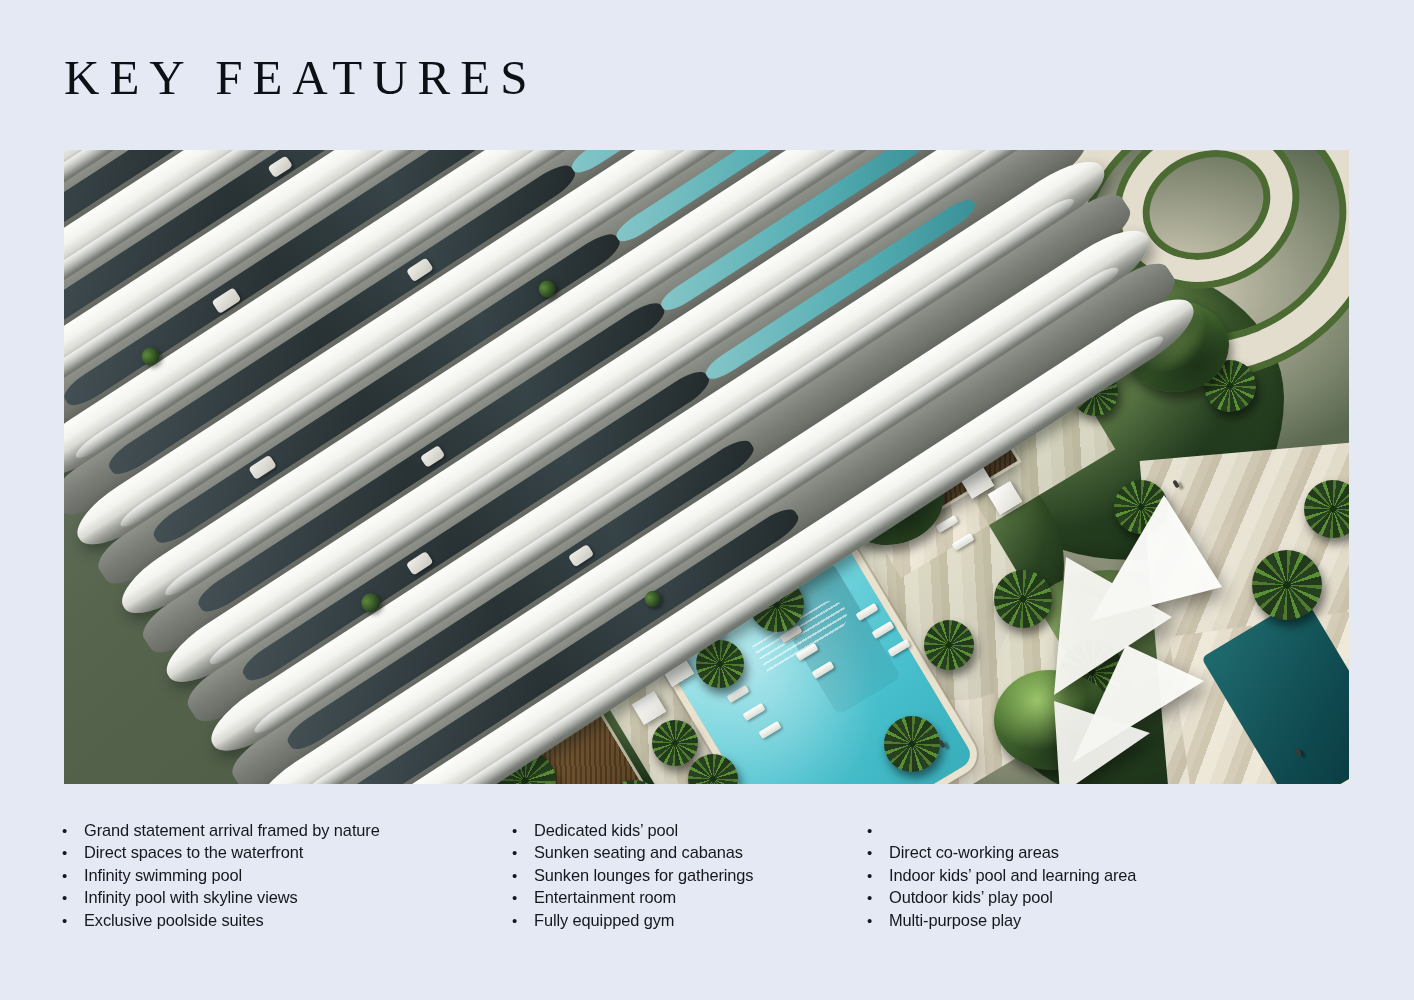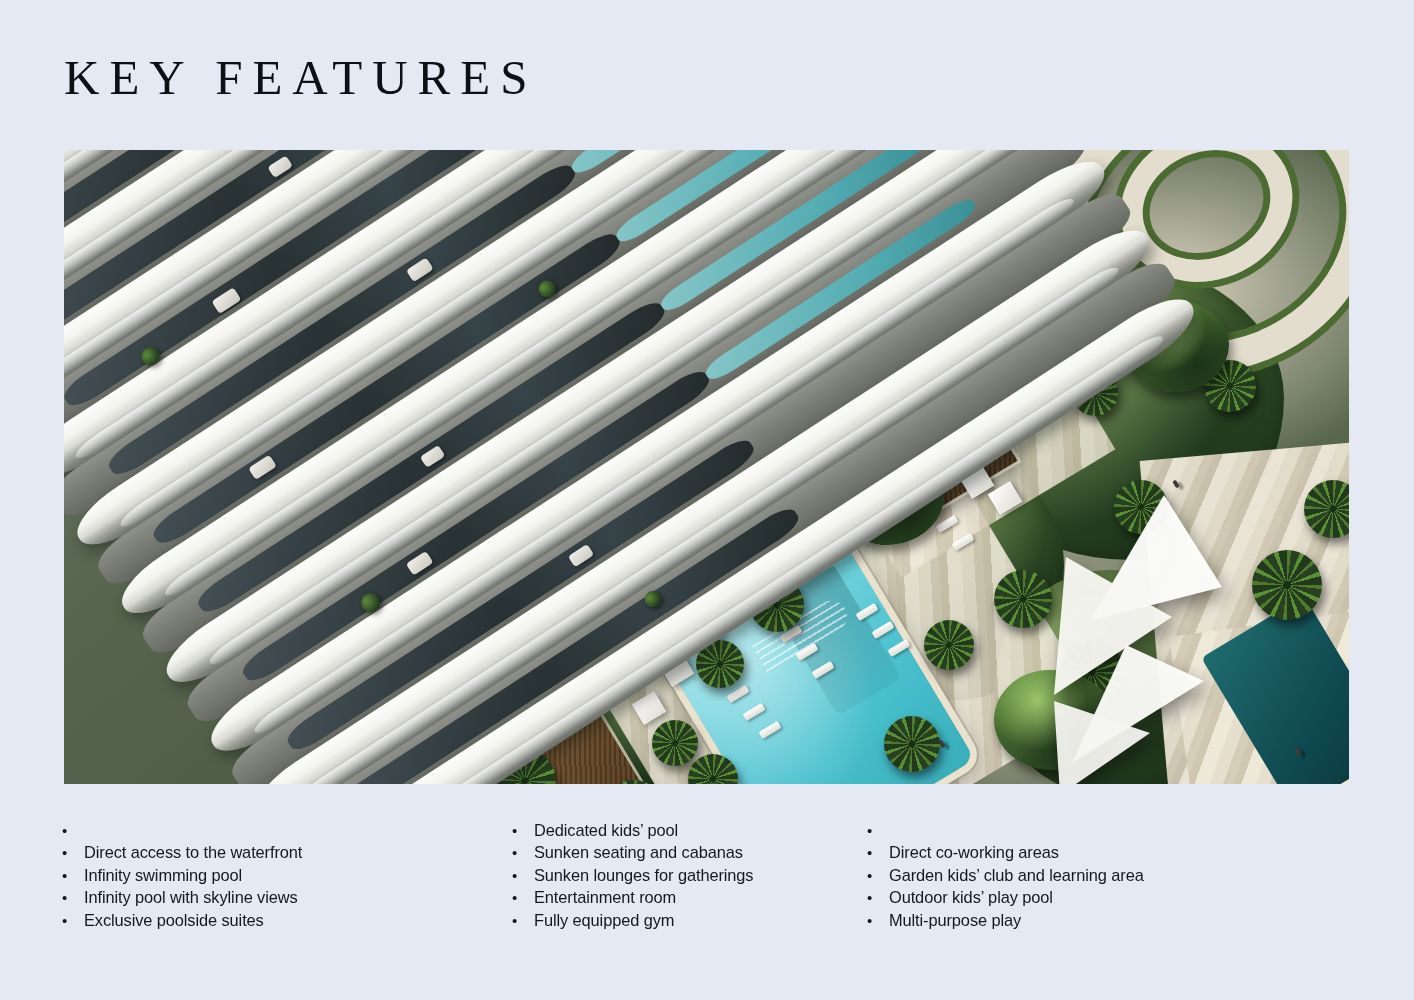--- a/index.html
+++ b/index.html
@@ -474,24 +474,25 @@
     </div>
 
   </div>
 </div>
 
 <div class="features">
 
   <div class="feature-col">
     <div class="feature-item">
       <span class="bullet">•</span>
-    </div>
-    <div class="feature-item">
-      <span class="bullet">•</span>
-      <span class="feature-text">Direct access to the waterfront</span>
+      <span class="feature-text">Grand statement arrival framed by nature</span>
+    </div>
+    <div class="feature-item">
+      <span class="bullet">•</span>
+      <span class="feature-text">Direct spaces to the waterfront</span>
     </div>
     <div class="feature-item">
       <span class="bullet">•</span>
       <span class="feature-text">Infinity swimming pool</span>
     </div>
     <div class="feature-item">
       <span class="bullet">•</span>
       <span class="feature-text">Infinity pool with skyline views</span>
     </div>
     <div class="feature-item">
@@ -526,21 +527,21 @@
   <div class="feature-col">
     <div class="feature-item">
       <span class="bullet">•</span>
     </div>
     <div class="feature-item">
       <span class="bullet">•</span>
       <span class="feature-text">Direct co-working areas</span>
     </div>
     <div class="feature-item">
       <span class="bullet">•</span>
-      <span class="feature-text">Garden kids’ club and learning area</span>
+      <span class="feature-text">Indoor kids’ pool and learning area</span>
     </div>
     <div class="feature-item">
       <span class="bullet">•</span>
       <span class="feature-text">Outdoor kids’ play pool</span>
     </div>
     <div class="feature-item">
       <span class="bullet">•</span>
       <span class="feature-text">Multi-purpose play</span>
     </div>
   </div>

